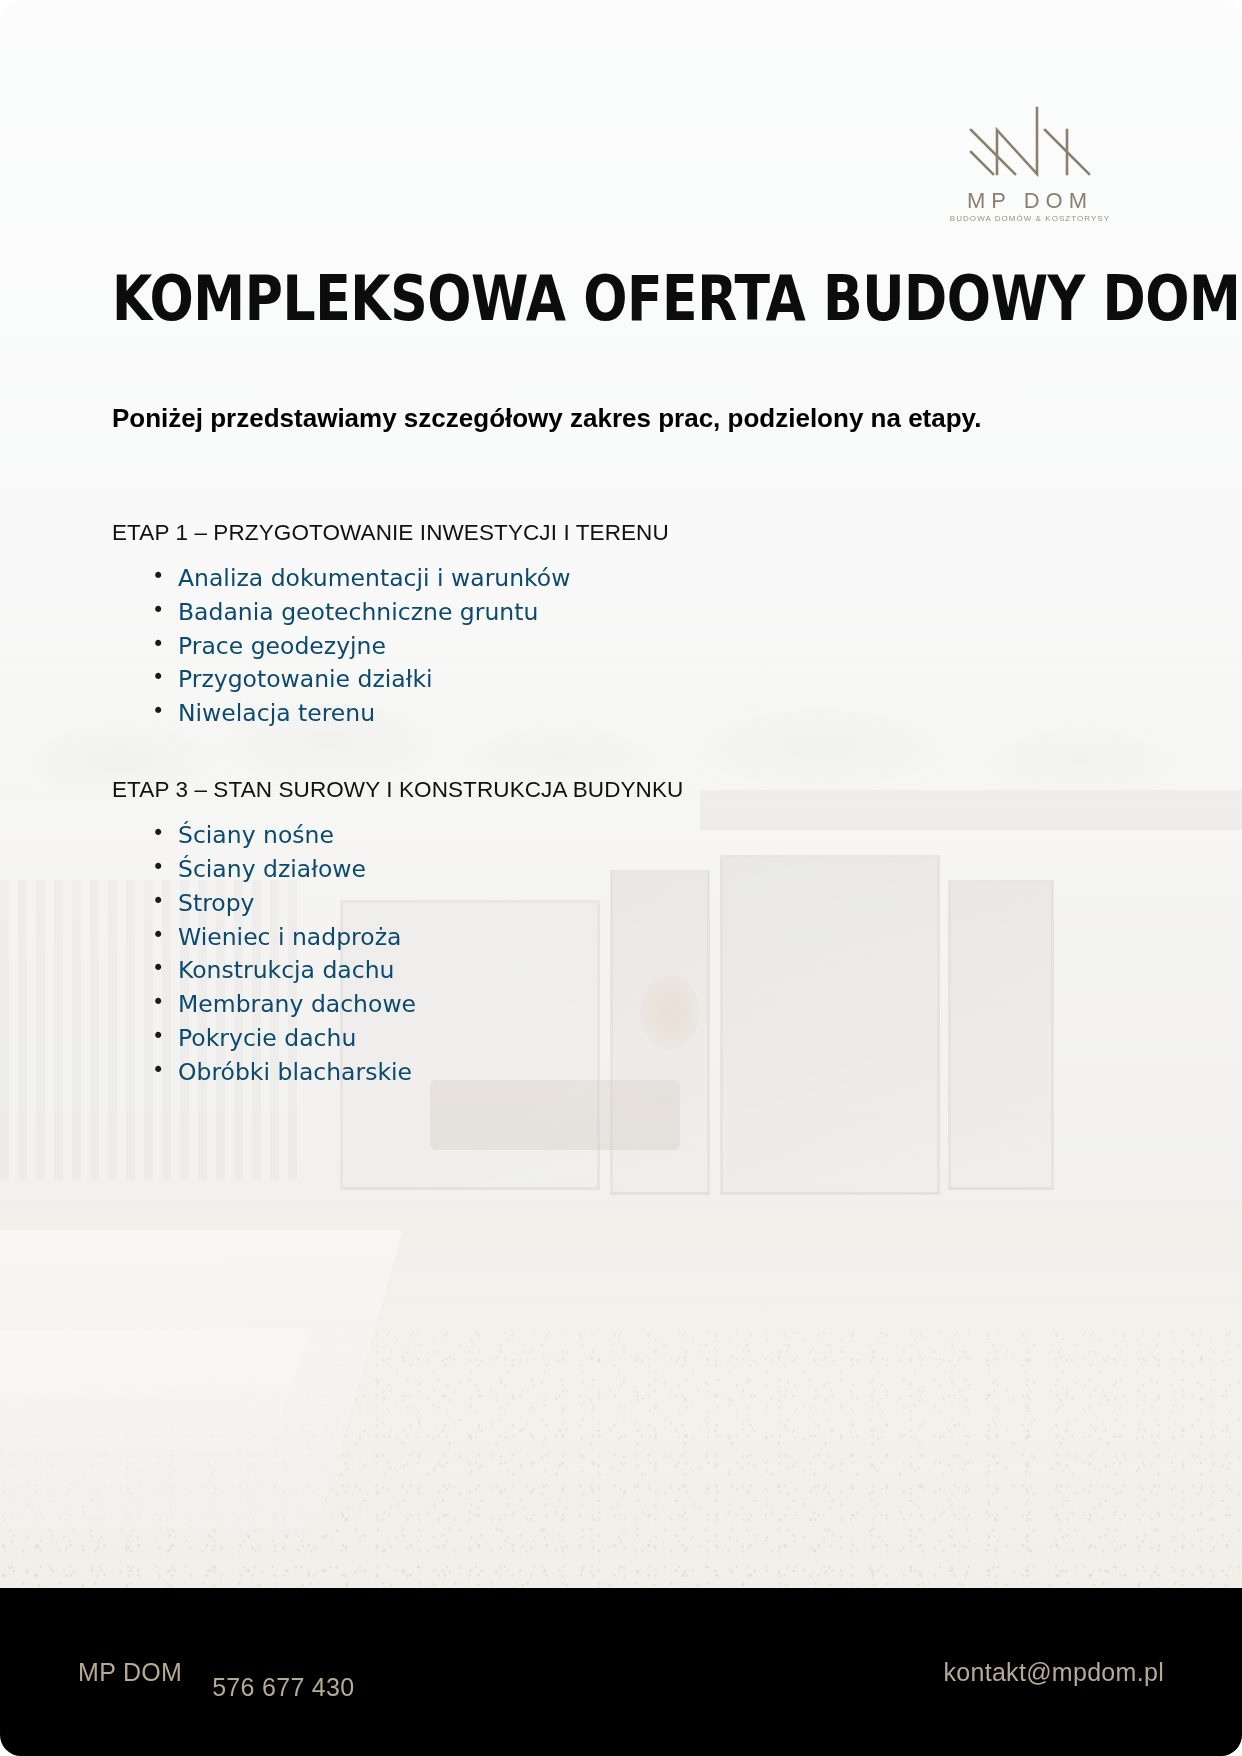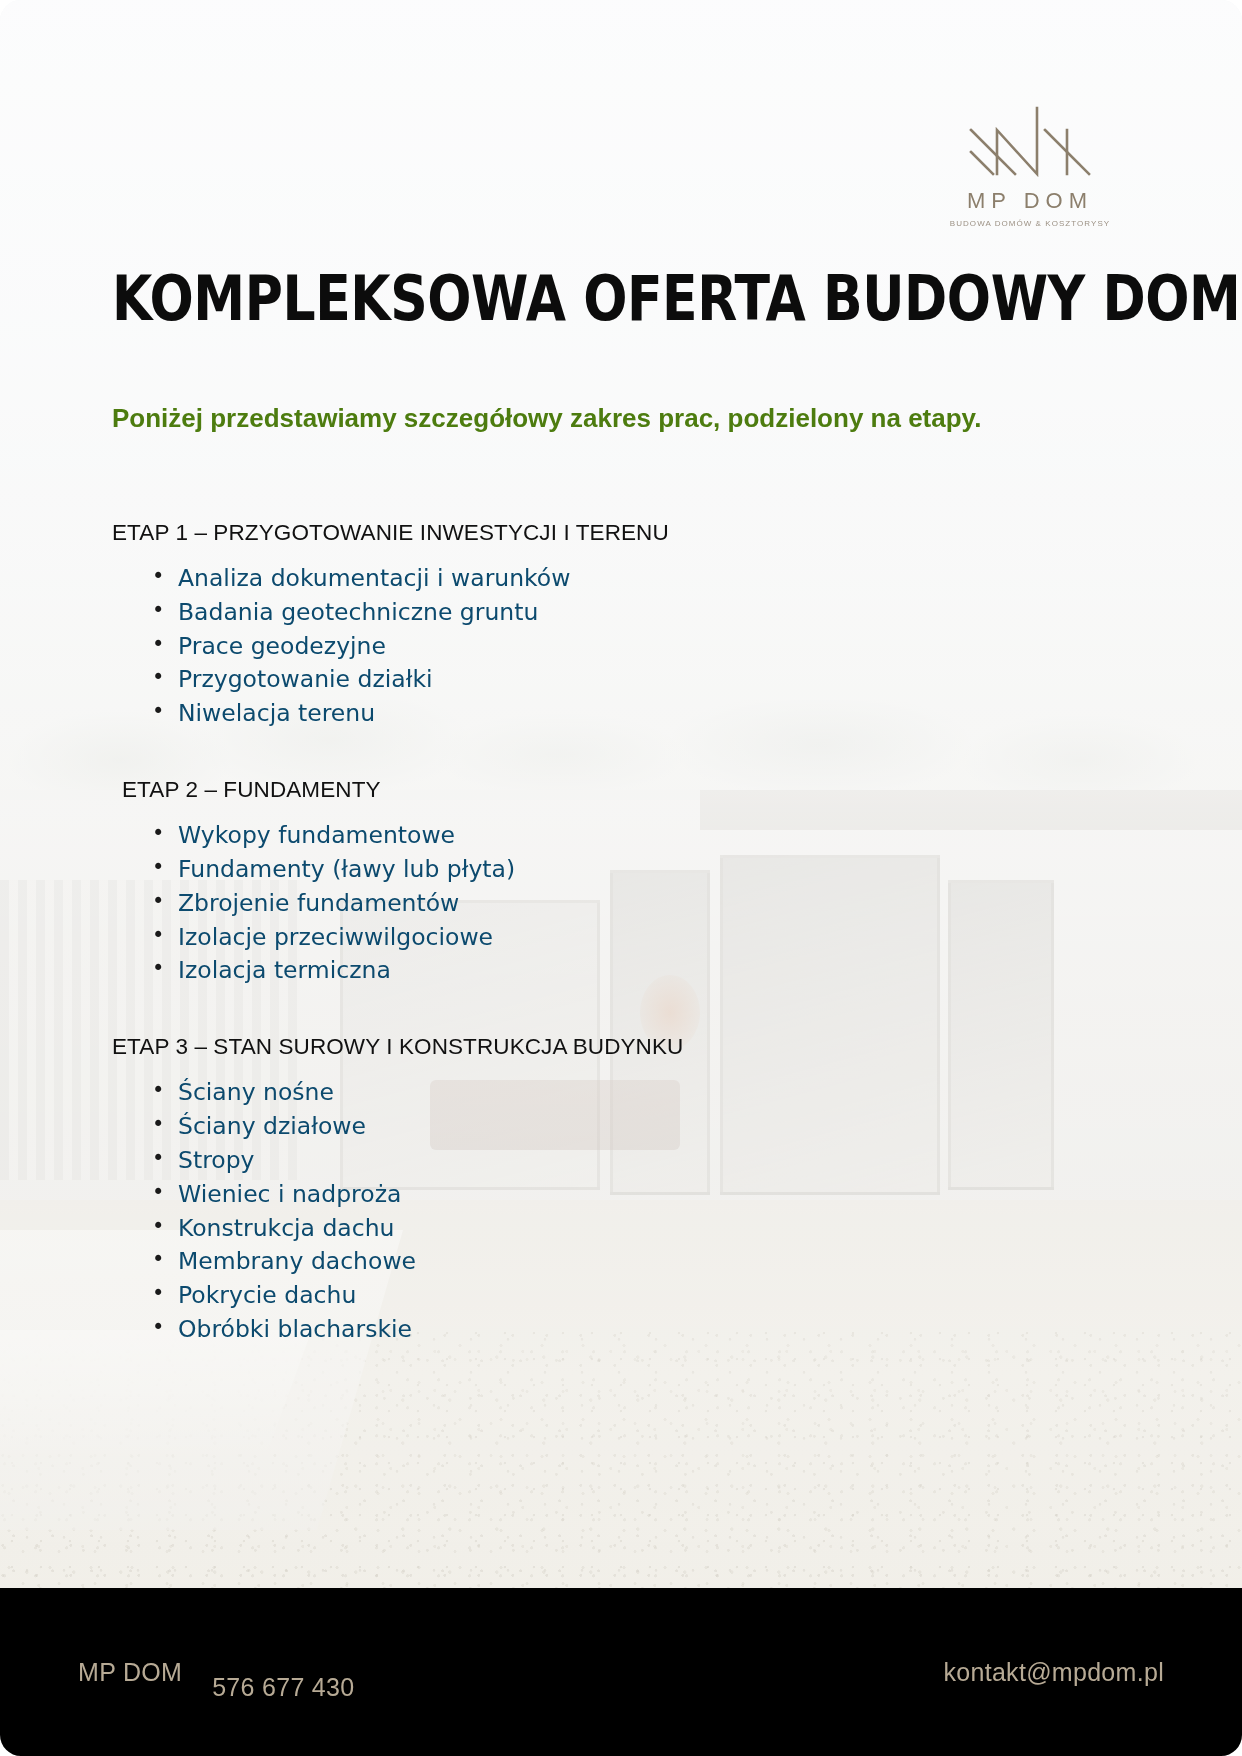--- a/index.html
+++ b/index.html
@@ -171,21 +171,20 @@
   .logo-mark { display: block; margin: 0 auto; }
   .logo-name {
     margin-top: 6px;
     font-size: 22px;
     letter-spacing: 6px;
     color: #8c7f6c;
     font-family: "Liberation Sans", sans-serif;
     white-space: nowrap;
   }
   .logo-tagline {
-    margin-top: 5px;
     font-size: 8px;
     letter-spacing: 1.05px;
     color: #9c9184;
     white-space: nowrap;
   }
 
   
   .doc-title {
     position: absolute;
     left: 112px;
@@ -202,21 +201,21 @@
 
   
   .intro {
     position: absolute;
     left: 112px;
     top: 400px;
     width: 880px;
     font-size: 26px;
     font-weight: 700;
     line-height: 1.42;
-    color: #4d7c0f;
+    color: #000000;
   }
 
   
   .sections {
     position: absolute;
     left: 0;
     top: 520px;
     width: 1242px;
   }
   .section { margin-bottom: 2px; }
@@ -331,30 +330,20 @@
         <div class="section-heading">ETAP 1 – PRZYGOTOWANIE INWESTYCJI I TERENU</div>
         <ul class="bullets">
           <li>Analiza dokumentacji i warunków</li>
           <li>Badania geotechniczne gruntu</li>
           <li>Prace geodezyjne</li>
           <li>Przygotowanie działki</li>
           <li>Niwelacja terenu</li>
         </ul>
       </div>
 
-      <div class="section s2">
-        <div class="section-heading indented">ETAP 2 – FUNDAMENTY</div>
-        <ul class="bullets">
-          <li>Wykopy fundamentowe</li>
-          <li>Fundamenty (ławy lub płyta)</li>
-          <li>Zbrojenie fundamentów</li>
-          <li>Izolacje przeciwwilgociowe</li>
-          <li>Izolacja termiczna</li>
-        </ul>
-      </div>
 
       <div class="section s3">
         <div class="section-heading">ETAP 3 – STAN SUROWY I KONSTRUKCJA BUDYNKU</div>
         <ul class="bullets">
           <li>Ściany nośne</li>
           <li>Ściany działowe</li>
           <li>Stropy</li>
           <li>Wieniec i nadproża</li>
           <li>Konstrukcja dachu</li>
           <li>Membrany dachowe</li>

